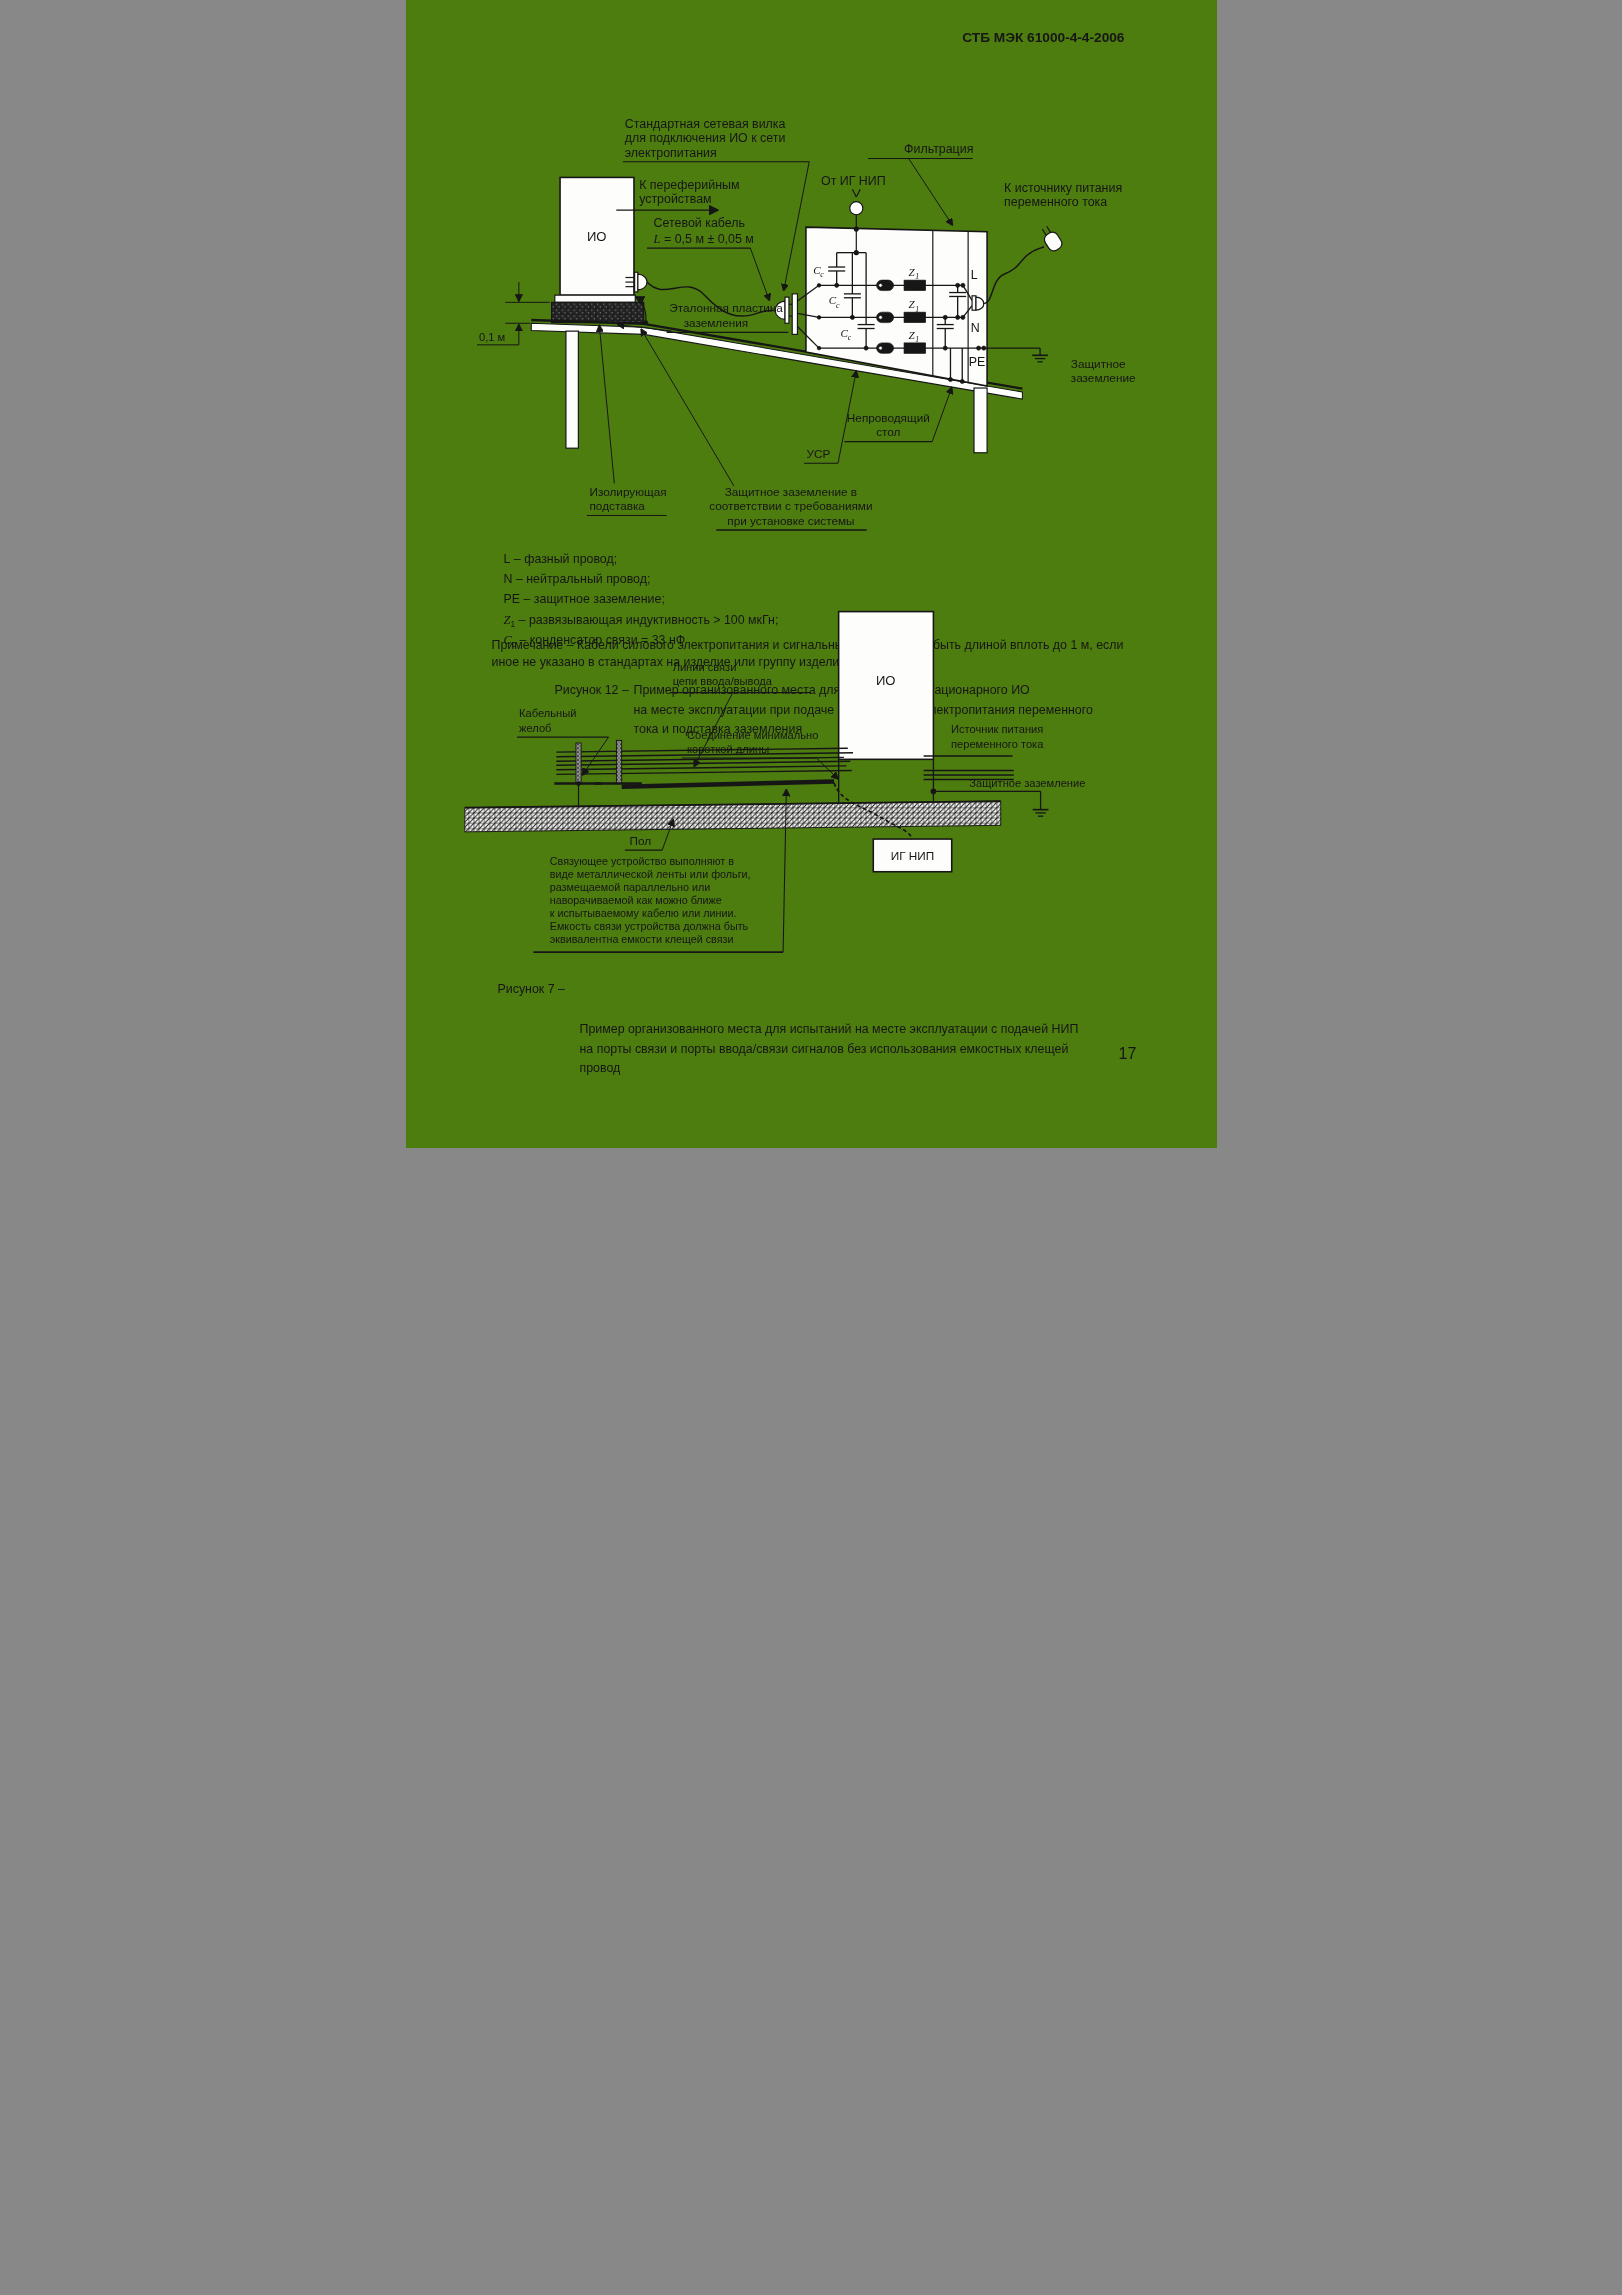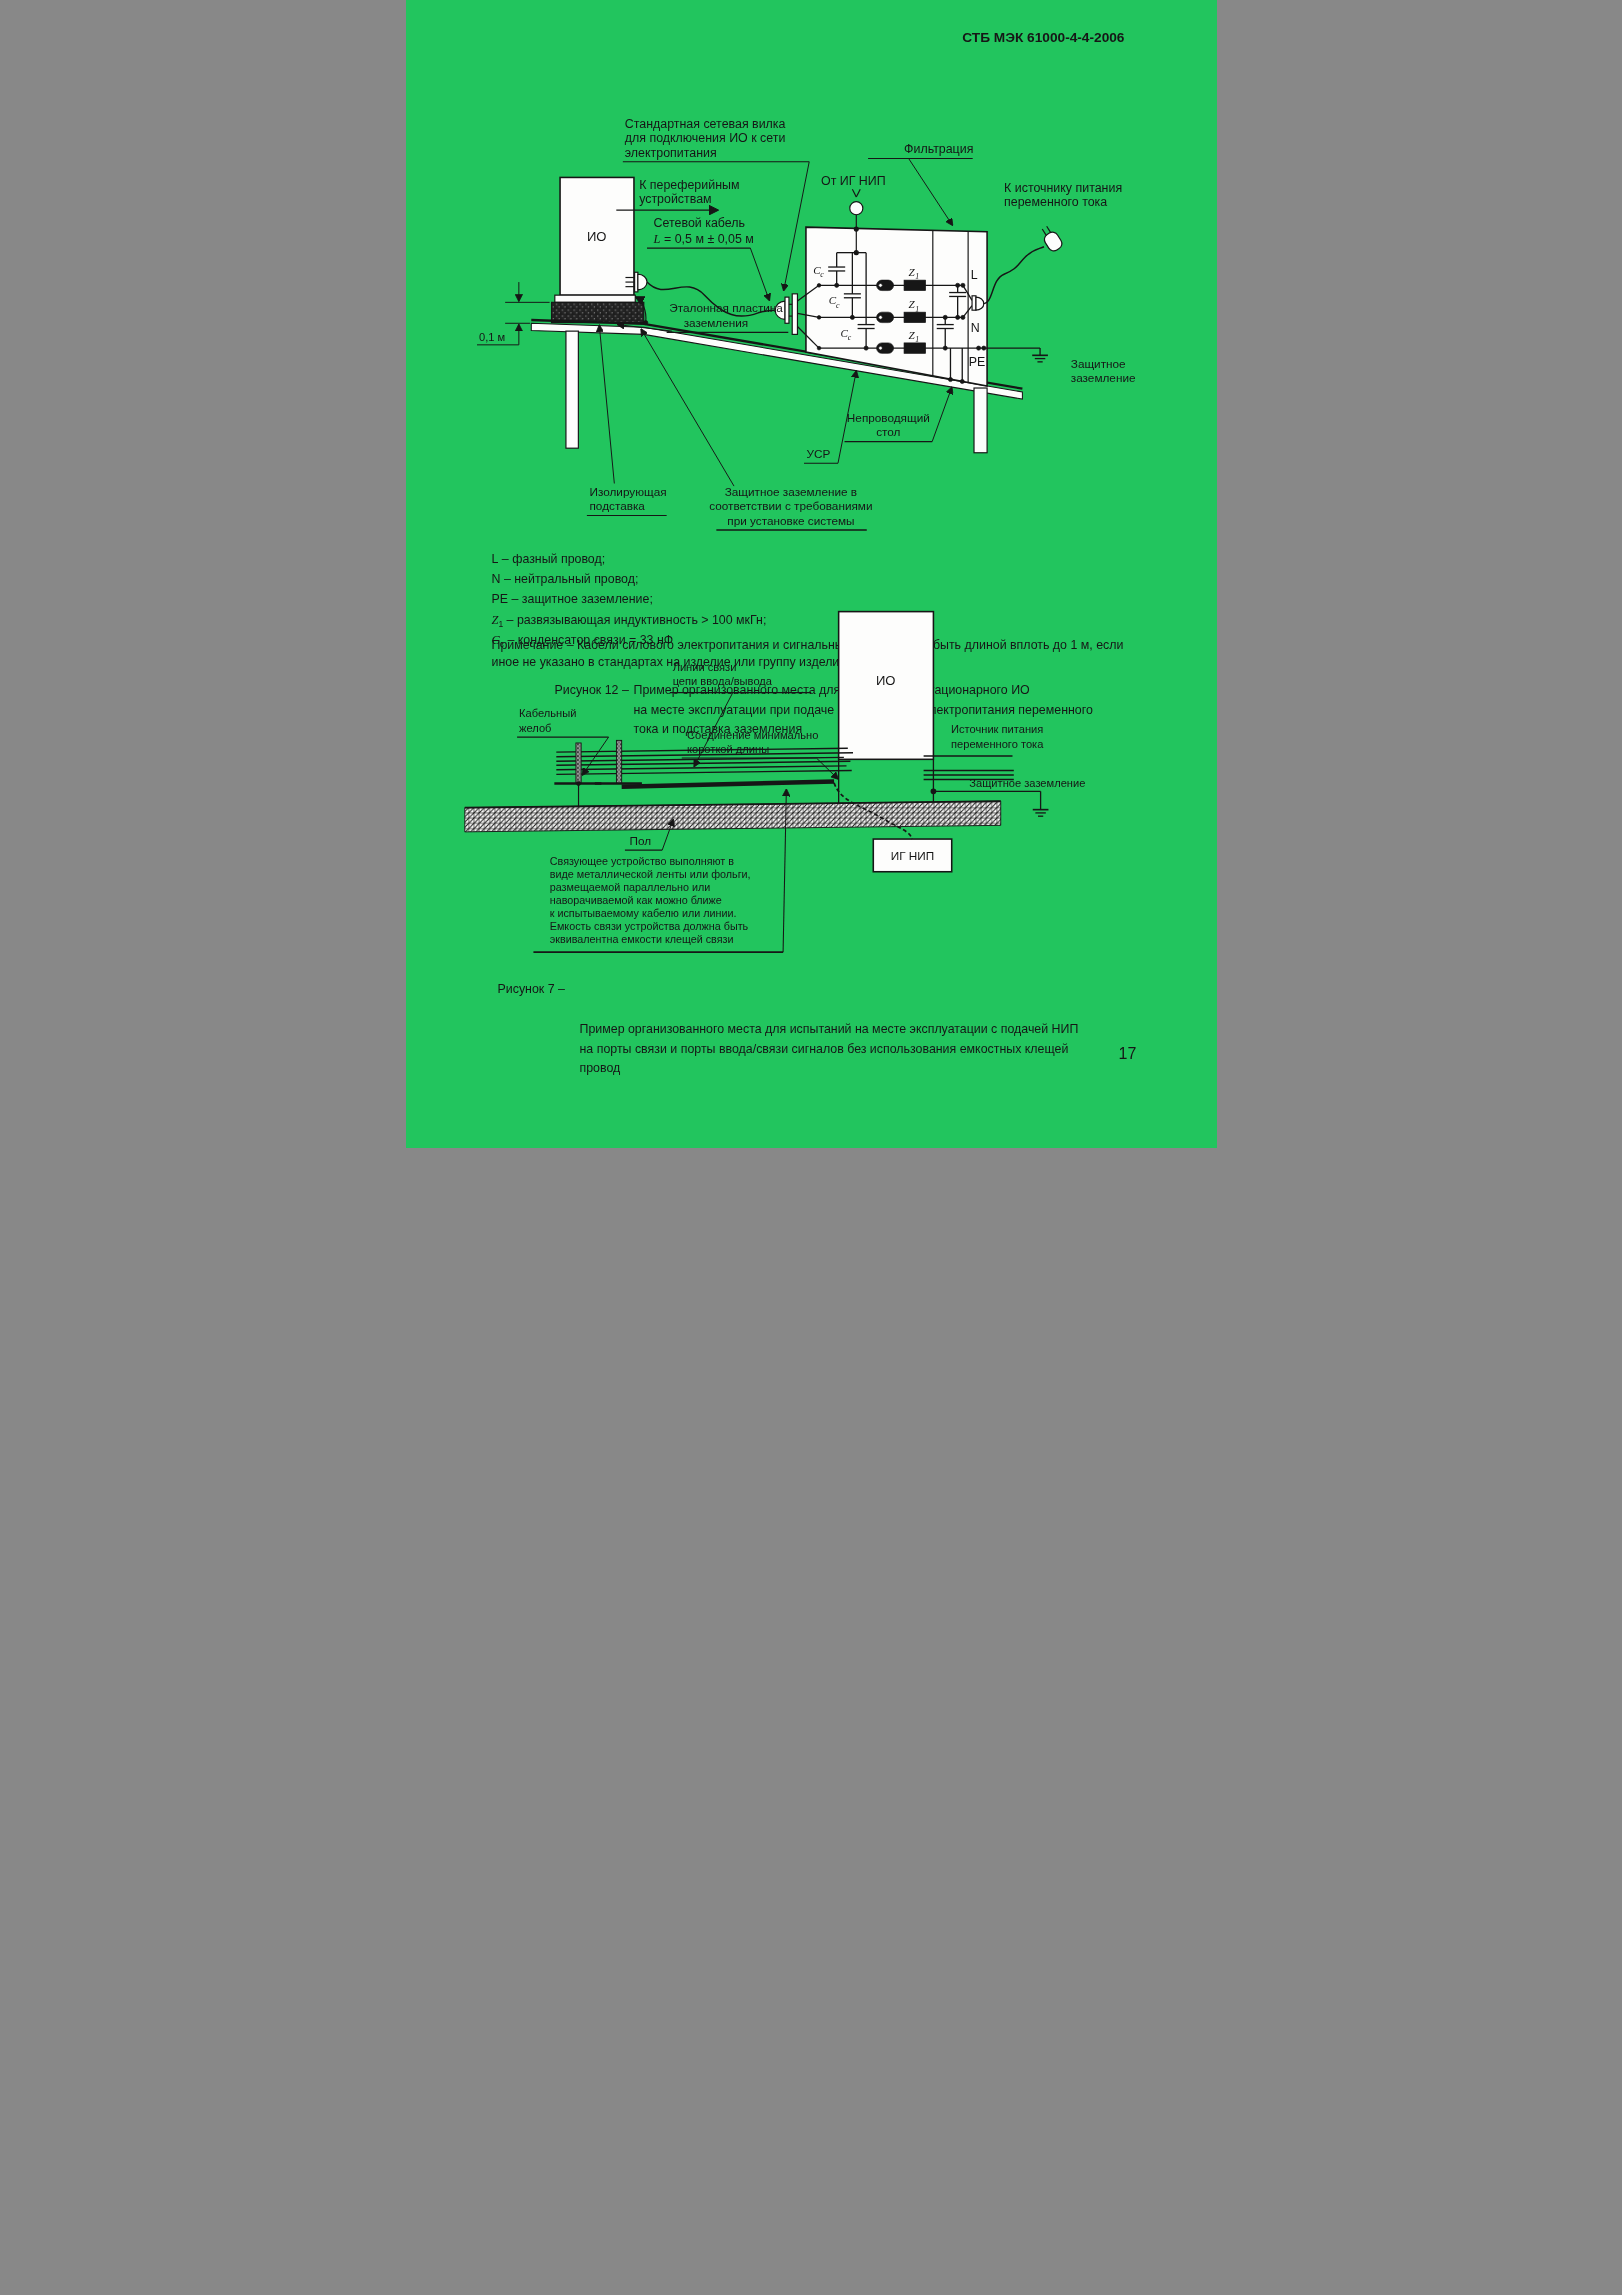--- a/index.html
+++ b/index.html
@@ -1,21 +1,21 @@
 <!DOCTYPE html>
 <html style="font-size:10.5px"><head>
 <meta charset="utf-8">
 <style>
   html,body{margin:0;padding:0;background:#888;}
-  .page{position:relative;width:811px;height:1148px;margin:0 auto;background:#22c55e;
+  .page{position:relative;width:811px;height:1148px;margin:0 auto;background:#4d7c0f;
         font-family:"Liberation Sans",sans-serif;color:#161616;overflow:hidden;}
   .abs{position:absolute;}
   .hdr{font-weight:bold;font-size:13.7px;}
   .body-t{font-size:12.4px;line-height:17px;}
-  .legend-line{font-size:12.4px;line-height:15.7px;}
+  .legend-line{font-size:12.4px;line-height:15.7px;margin-left:12px;}
   .legend-line .sym{display:inline-block;min-width:0;}
   .it{font-style:italic;font-family:"Liberation Serif",serif;}
   .legend-line sub{font-size:8.5px;}
   .cap{font-weight:normal;font-size:12.4px;line-height:19.6px;white-space:nowrap;}
   .pageno{font-size:16px;}
   svg text{font-family:"Liberation Sans",sans-serif;fill:#161616;}
   .t16{font-size:16.5px;}.t17{font-size:17px;}.t18{font-size:18px;}.t19{font-size:19px;}.t20{font-size:20px;}
   .ts{font-size:12px;}
   .mid{text-anchor:middle;}
   svg line, svg path, svg polyline, svg polygon, svg rect, svg circle{stroke:#161616;}

